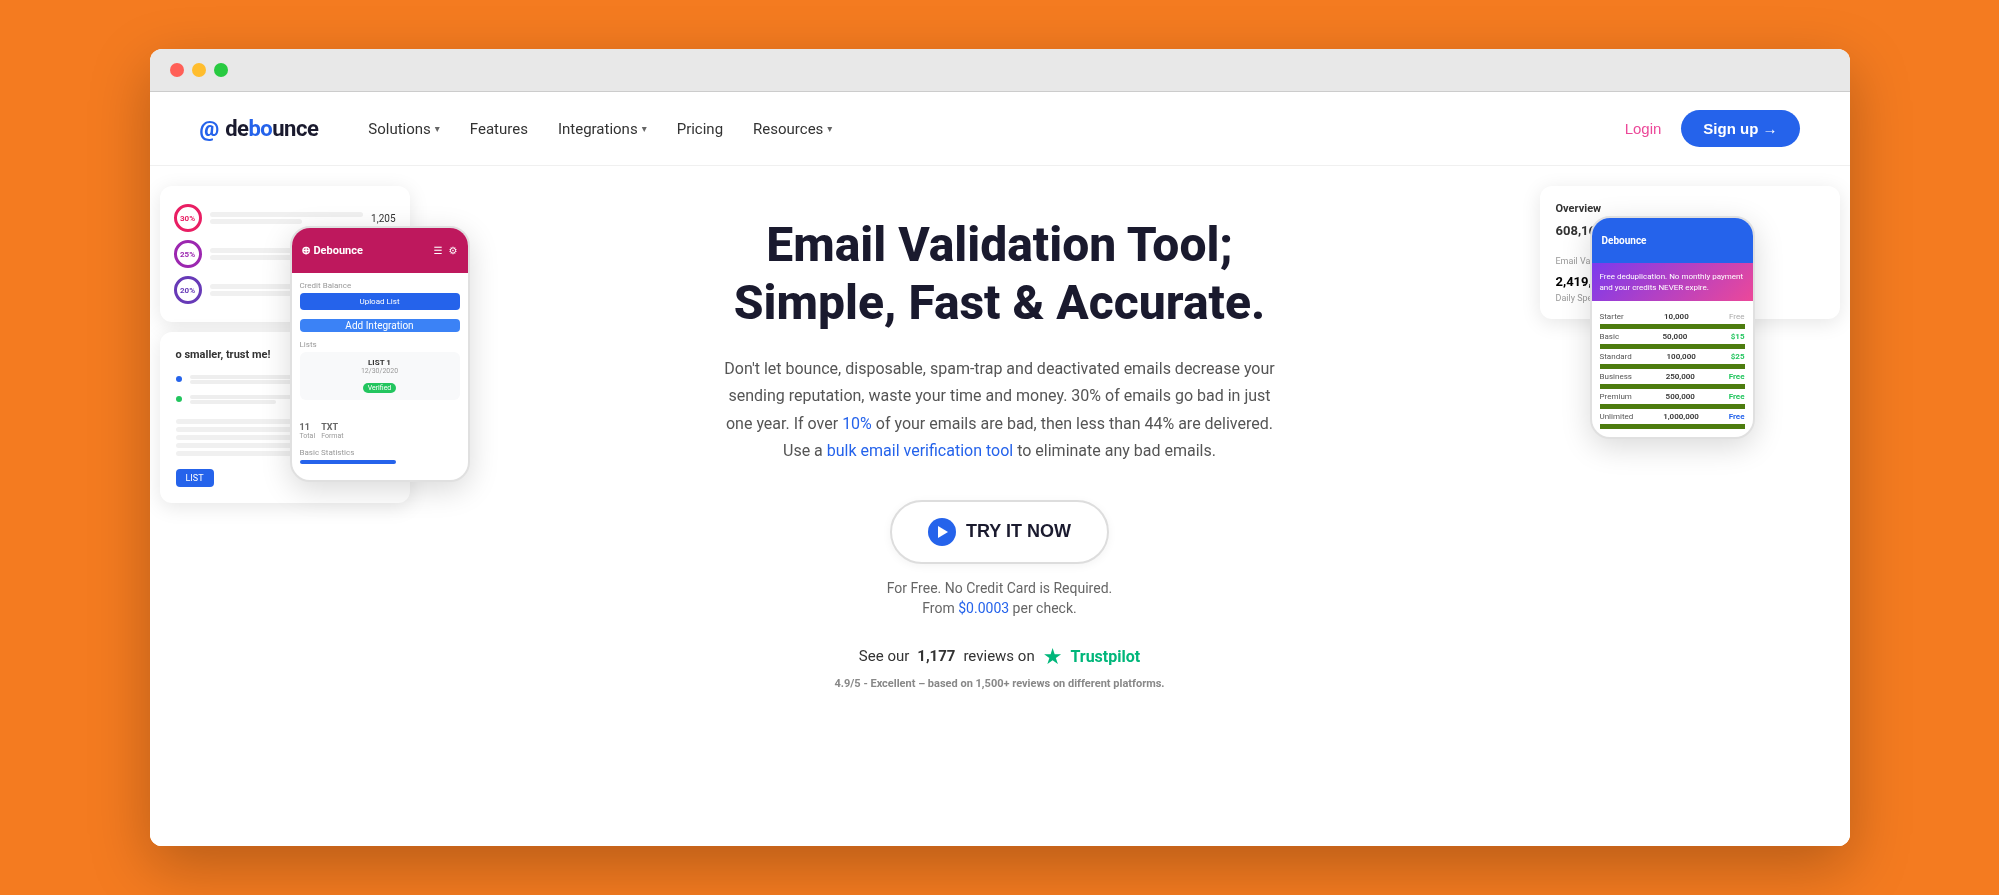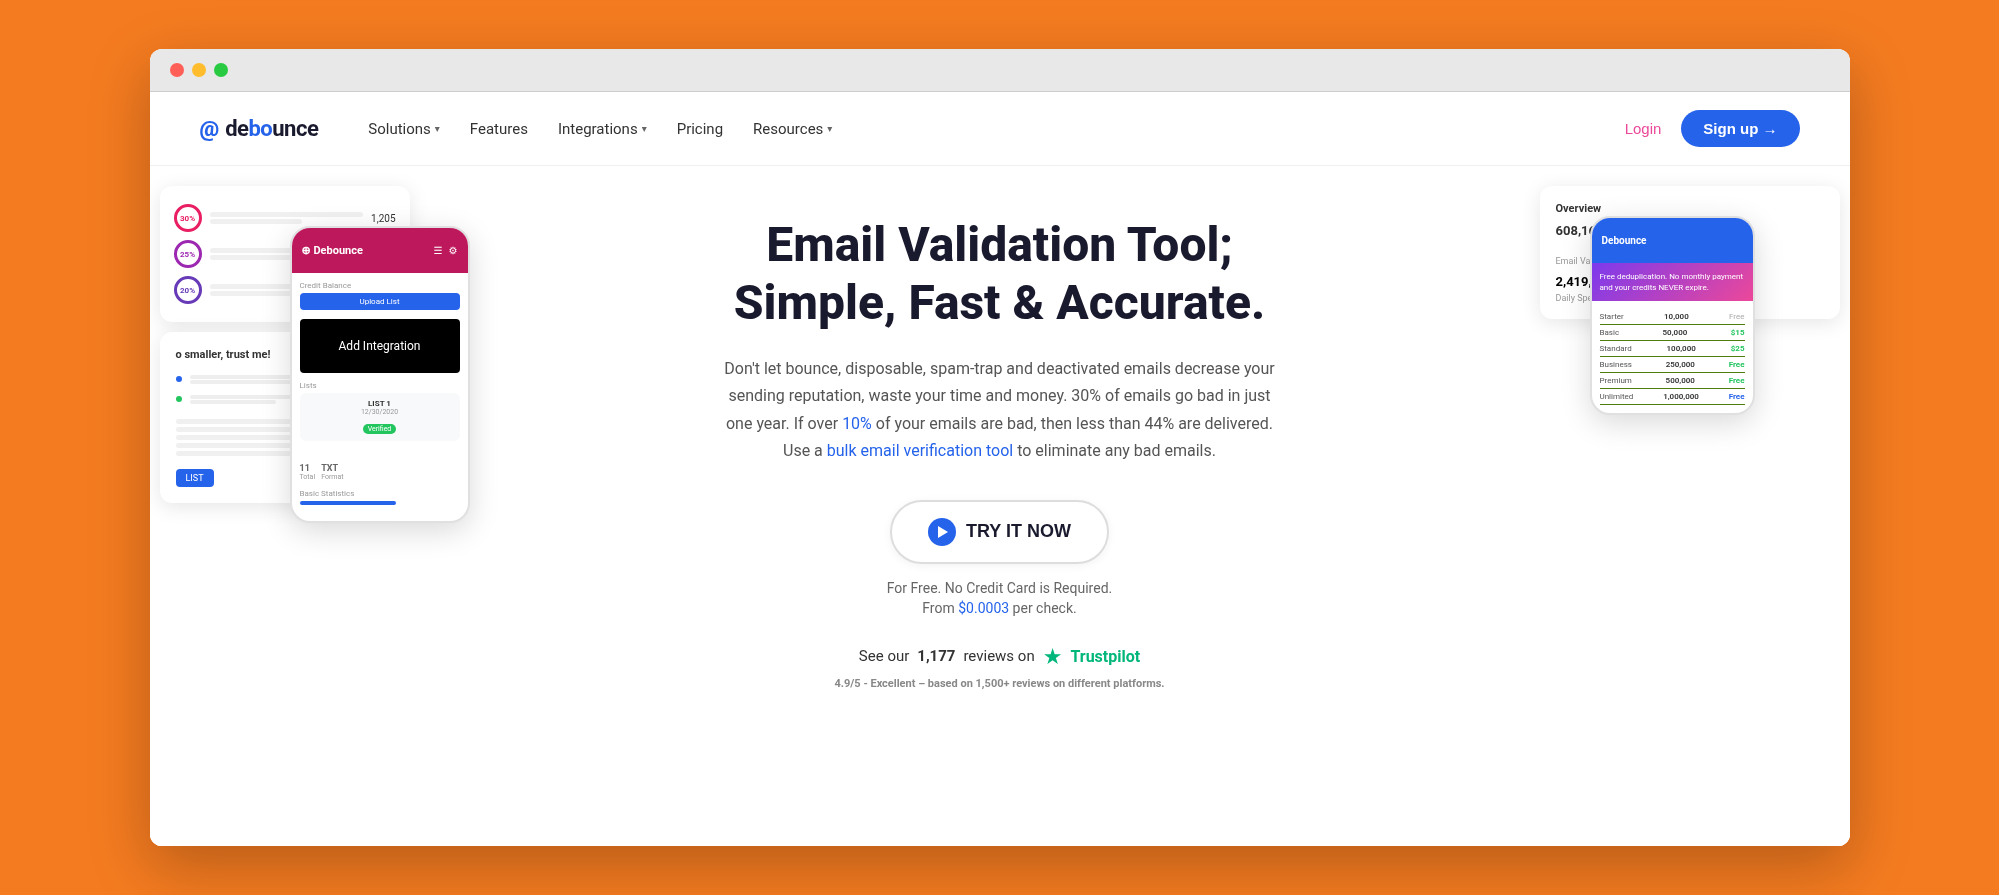--- a/index.html
+++ b/index.html
@@ -181,24 +181,24 @@
     .mobile-upload-btn {
       background: #2563EB;
       color: #fff;
       font-size: 8px;
       padding: 4px 8px;
       border-radius: 4px;
       text-align: center;
       margin-bottom: 3px;
     }
     .mobile-api-btn {
-      background: #000000;
+      background: #3b82f6;
       color: #fff;
-      font-size: 12px;
-      padding: 20px 8px;
+      font-size: 10px;
+      padding: 1px 8px;
       border-radius: 4px;
       text-align: center;
     }
     .mobile-list-item {
       background: #f8f9fa;
       border-radius: 6px;
       padding: 6px;
       margin-bottom: 22px;
       text-align: center;
     }
@@ -256,21 +256,21 @@
       border: 2px solid #e0e0e0;
     }
     .pricing-table-mini {
       padding: 8px;
     }
     .pricing-row {
       display: flex;
       justify-content: space-between;
       font-size: 8px;
       padding: 3px 0;
-      border-bottom: 1px solid #4d7c0f;
+      border-bottom: 5px solid #4d7c0f;
     }
     .pricing-row .p-label { color: #555; }
     .pricing-row .p-val { color: #333; font-weight: 600; }
     .pricing-row .p-green { color: #22C55E; font-weight: bold; }
     
     .hero-center {
       text-align: center;
       padding: 0 400px;
       position: relative;
       z-index: 10;

